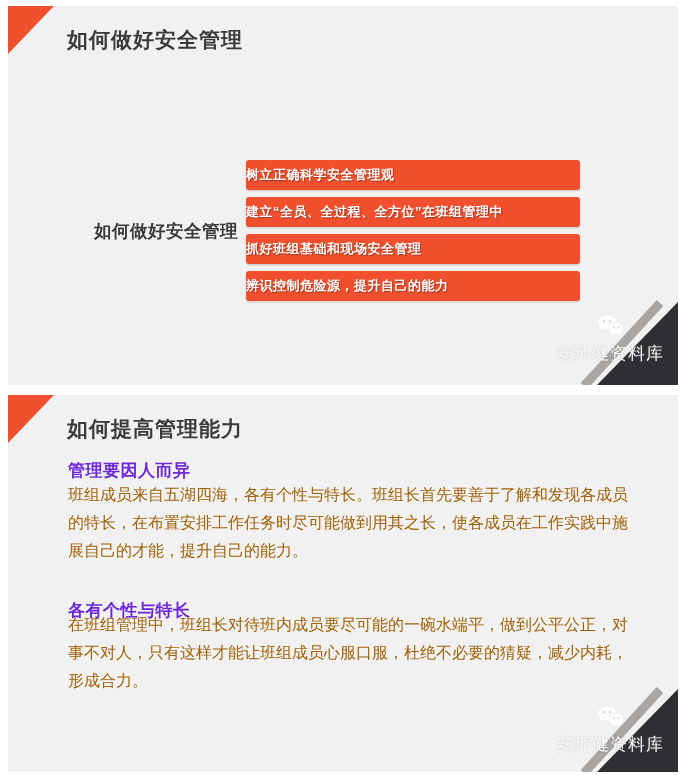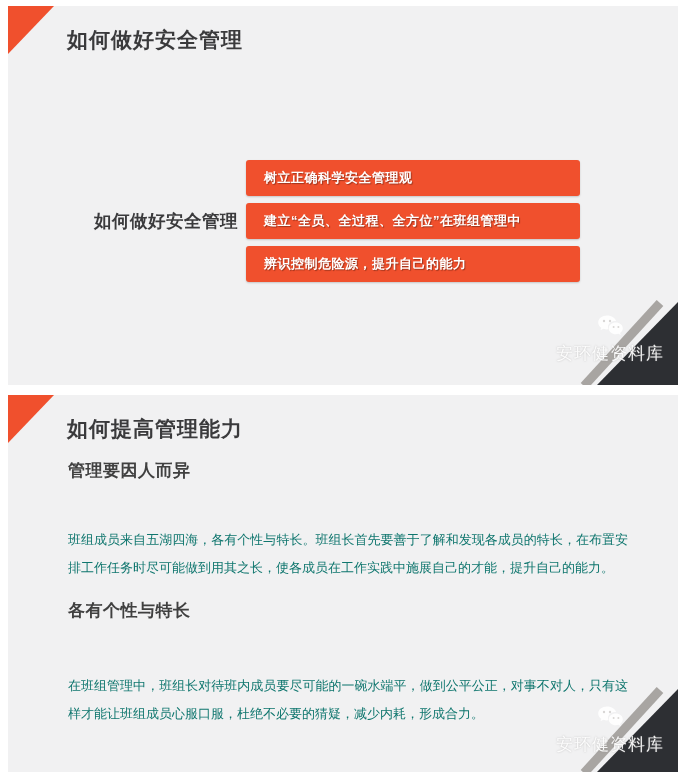--- a/index.html
+++ b/index.html
@@ -46,57 +46,55 @@
     color: #3a3a3c;
     letter-spacing: 0.5px;
   }
   .btn-stack {
     display: flex;
     flex-direction: column;
     gap: 7px;
     width: 334px;
   }
   .pill {
-    height: 36px;
+    height: 30px;
     background: #f0502d;
     border-radius: 3px;
     color: #ffffff;
     font-size: 13px;
     font-weight: bold;
     display: flex;
     align-items: center;
-    padding-left: 18px;
     letter-spacing: 0.5px;
     text-shadow: 1px 1px 1px rgba(0,0,0,0.35);
     box-shadow: 0 1px 2px rgba(0,0,0,0.18);
   }
 
   
   .subhead {
     position: absolute;
     left: 60px;
     font-size: 17px;
     font-weight: bold;
-    color: #404040;
+    color: #6d28d9;
     letter-spacing: 0.5px;
   }
   .para {
     position: absolute;
     left: 60px;
     width: 560px;
-    font-size: 13px;
+    font-size: 16px;
     line-height: 28px;
-    color: #0f766e;
+    color: #a16207;
     text-align: justify;
-    margin-top: 45px;
   }
   #subhead1 { top: 64px; }
   #para1    { top: 86px; }
   #subhead2 { top: 204px; }
-  #para2    { top: 232px; font-family: Liberation Serif, serif; }
+  #para2    { top: 216px; font-family: Liberation Serif, serif; }
 
   
   .corner-br { position: absolute; right: 0; bottom: 0; }
 
   .watermark {
     position: absolute;
     right: 14px;
     display: flex;
     align-items: center;
     gap: 5px;
@@ -121,20 +119,21 @@
       <polygon points="0,0 46,0 0,48" fill="#f0502d"></polygon>
     </svg>
 
     <h1 class="slide-title">如何做好安全管理</h1>
 
     <div class="diagram-row">
       <div class="row-label">如何做好安全管理</div>
       <div class="btn-stack">
         <div class="pill">树立正确科学安全管理观</div>
         <div class="pill">建立“全员、全过程、全方位”在班组管理中</div>
+        <div class="pill">抓好班组基础和现场安全管理</div>
         <div class="pill">辨识控制危险源，提升自己的能力</div>
       </div>
     </div>
 
     <svg class="corner-br" width="150" height="95" viewBox="0 0 150 95">
       <line x1="56" y1="96" x2="132" y2="13" stroke="#a8a5a2" stroke-width="9"></line>
       <polygon points="69,95 150,95 150,12" fill="#2d2f33"></polygon>
     </svg>
 
     <div class="watermark">

